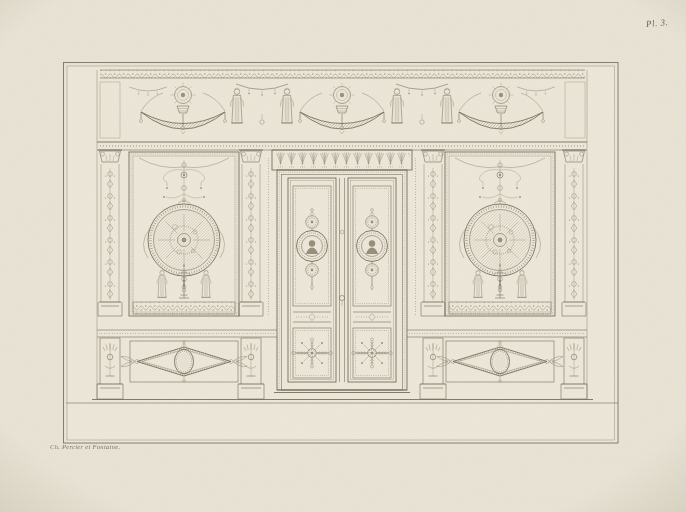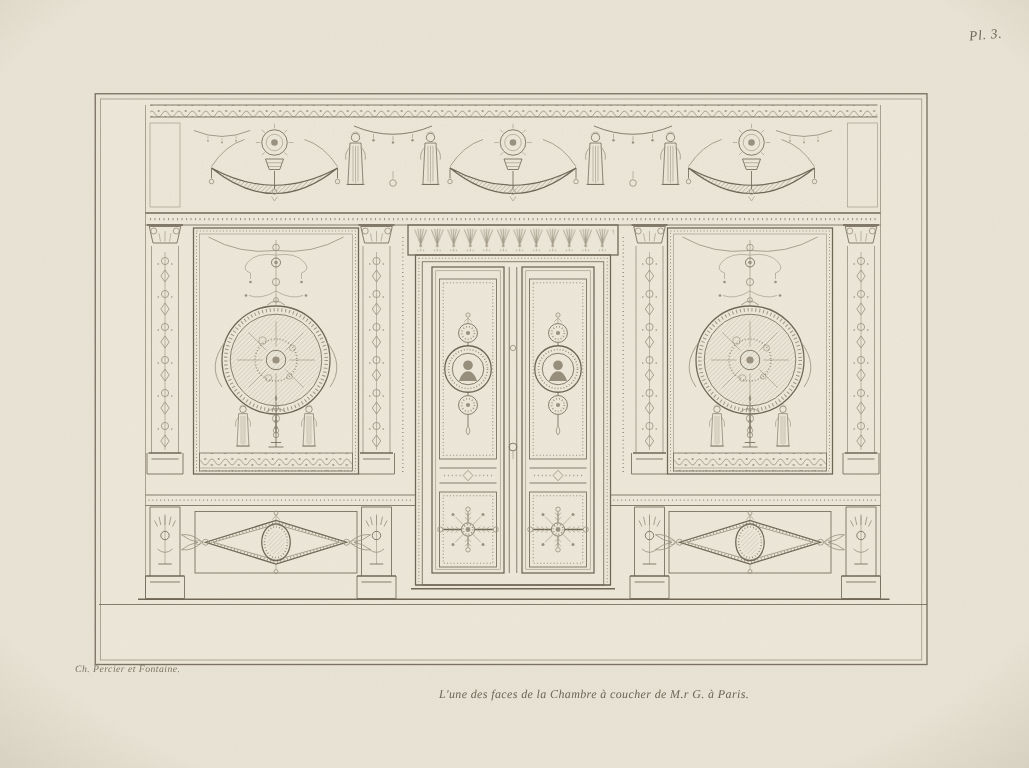--- a/index.html
+++ b/index.html
@@ -352,14 +352,13 @@
     <path class="s1" d="M92,399.5 H593"></path>
     <path class="s2" d="M66,403 H618"></path>
   </g>
 
   <rect width="686" height="512" fill="url(#vign)"></rect>
   <rect width="686" height="512" filter="url(#grain)"></rect>
 </svg>
 
 <div class="txt plate-no">Pl. 3.</div>
 <div class="txt sig">Ch. Percier et Fontaine.</div>
-<div class="txt caption">L'une des faces de la Chambre à coucher de M.r G. à Paris.</div>
 </div>
 
 </body></html>

